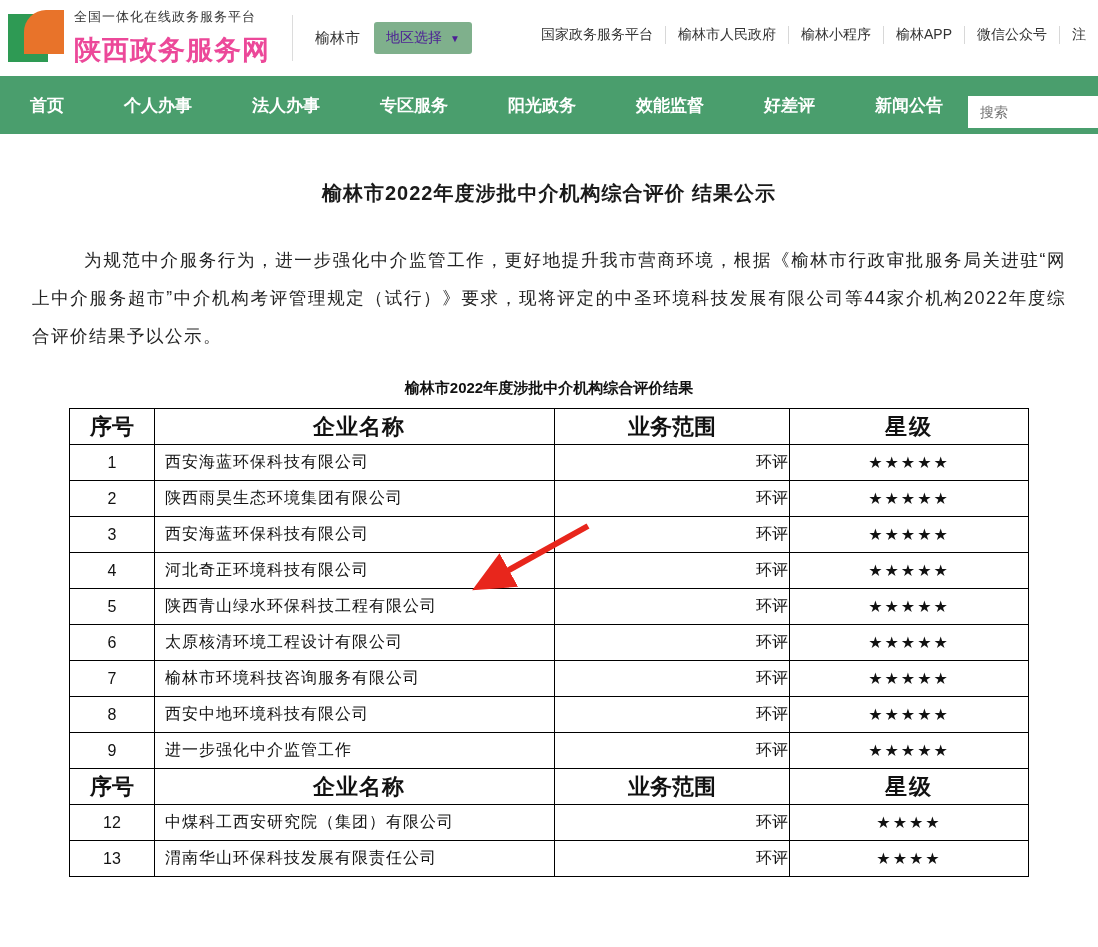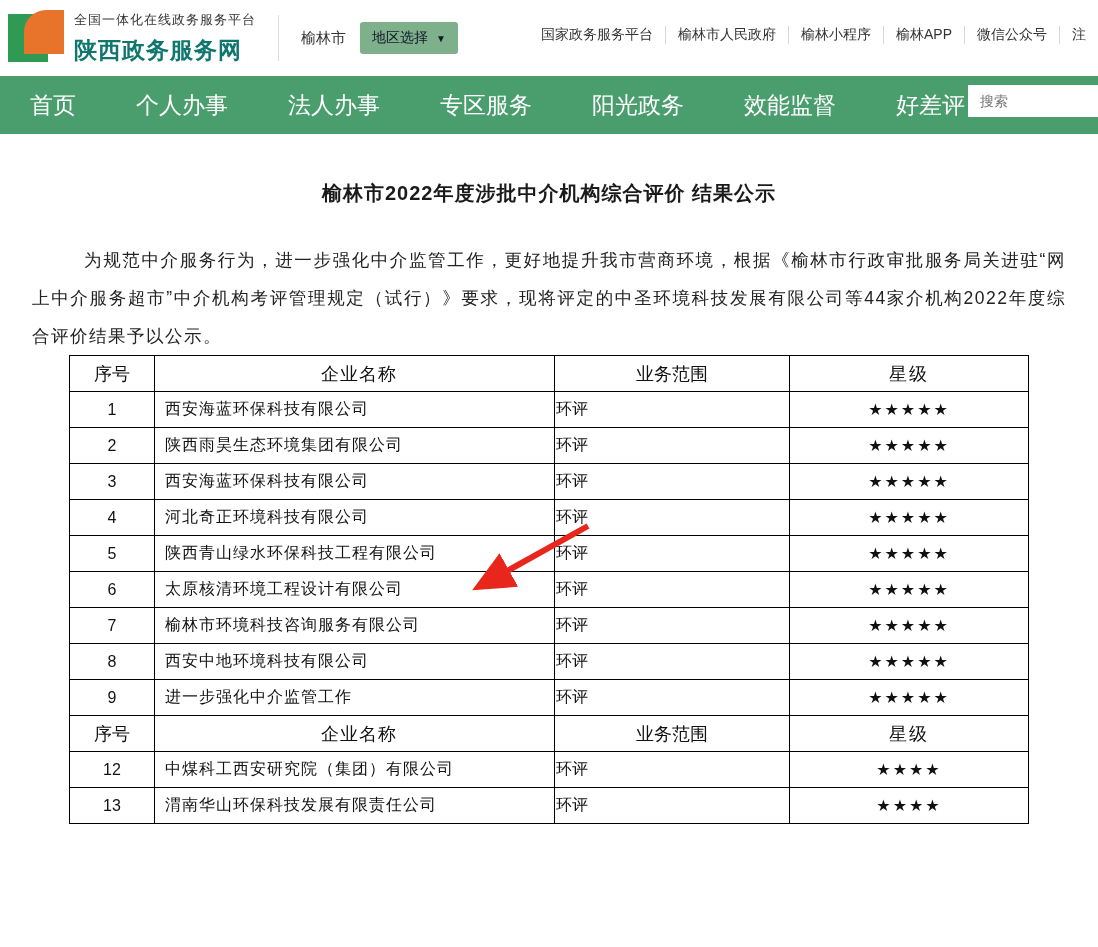--- a/index.html
+++ b/index.html
@@ -47,39 +47,39 @@
     background: #e8732a;
     border-top-left-radius: 22px;
   }
   .logo-text .line1 {
     font-size: 13px;
     color: #333;
     letter-spacing: 1px;
     margin-bottom: 6px;
   }
   .logo-text .line2 {
-    font-size: 23px;
-    color: #0f766e;
+    font-size: 27px;
+    color: #ec4899;
     font-weight: bold;
     letter-spacing: 1px;
   }
   .vsep {
     width: 1px;
     height: 46px;
     background: #dcdcdc;
     margin: 0 22px;
   }
   .city-name {
     font-size: 15px;
     color: #333;
     margin-right: 14px;
   }
   .region-select {
     background: #7fb08c;
-    color: #0f172a;
+    color: #4c1d95;
     font-size: 14px;
     padding: 7px 12px;
     border-radius: 3px;
     display: inline-flex;
     align-items: center;
     cursor: pointer;
   }
   .region-select .caret {
     margin-left: 8px;
     font-size: 10px;
@@ -105,29 +105,30 @@
   
   .nav {
     height: 58px;
     background: #4a9e6d;
     display: flex;
     align-items: center;
     position: relative;
   }
   .nav-item {
     color: #ffffff;
-    font-size: 23px;
+    font-size: 17px;
     padding: 0 30px;
     cursor: pointer;
     white-space: nowrap;
+    font-weight: bold;
   }
   .nav .search-box {
     position: absolute;
     right: 0;
-    top: 9px;
+    top: 20px;
     width: 130px;
     height: 32px;
     background: #fff;
     border: none;
     font-size: 14px;
     color: #888;
     padding-left: 12px;
     box-sizing: border-box;
     outline: none;
   }
@@ -169,27 +170,27 @@
     width: 940px;
     table-layout: fixed;
   }
   table.result td, table.result th {
     border: 1px solid #000;
     height: 33px;
     font-size: 16px;
     color: #111;
   }
   table.result th {
-    font-weight: normal;
-    font-size: 18px;
+    font-weight: bold;
+    font-size: 22px;
     text-align: center;
   }
   .col-idx { width: 82px; text-align: center; }
   .col-name { width: 388px; text-align: left; padding-left: 10px; letter-spacing: 1px; }
-  .col-scope { width: 232px; text-align: left; }
+  .col-scope { width: 232px; text-align: right; }
   .col-star { width: 236px; text-align: center; letter-spacing: 2px; }
 
   
   .arrow-svg {
     position: absolute;
     left: 466px;
     top: 520px;
     pointer-events: none;
   }
 </style>
@@ -238,20 +239,21 @@
   <div class="nav-item">新闻公告</div>
   <input class="search-box" placeholder="搜索" style="">
 </div>
 
 <div class="page">
 
   <div class="doc-title">榆林市2022年度涉批中介机构综合评价 结果公示</div>
 
   <div class="para"><span class="indent"></span><span>为规范中介服务行为，进一步强化中介监管工作，更好地提升我市营商环境，根据《榆林市行政审批服务局关进驻“网上中介服务超市”中介机构考评管理规定（试行）》要求，现将评定的中圣环境科技发展有限公司等44家介机构2022年度综合评价结果予以公示。</span></div>
 
+  <div class="table-caption">榆林市2022年度涉批中介机构综合评价结果</div>
 
   <table class="result">
     <tbody>
         <tr>
       <th class="col-idx">序号</th>
       <th class="col-name" style="text-align:center">企业名称</th>
       <th class="col-scope">业务范围</th>
       <th class="col-star">星级</th>
     </tr>
 

